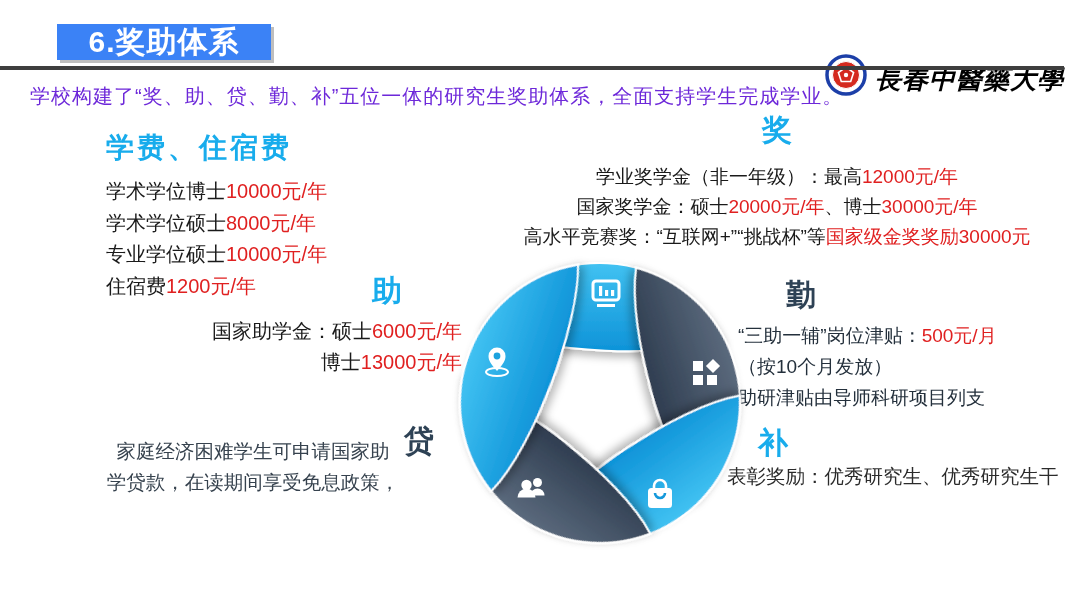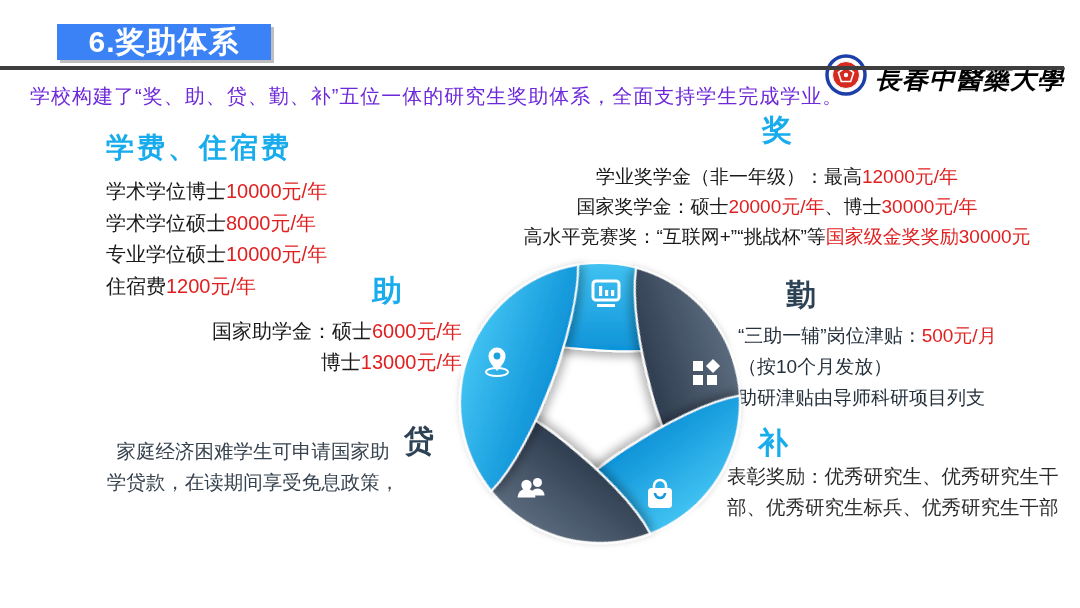--- a/index.html
+++ b/index.html
@@ -109,21 +109,20 @@
 
   <div class="abs loan-title navy-title">贷</div>
   <div class="abs loan-lines">
     <div>家庭经济困难学生可申请国家助</div>
     <div>学贷款，在读期间享受免息政策，</div>
   </div>
 
   <div class="abs bonus-title cyan-title">补</div>
   <div class="abs bonus-lines">
     <div>表彰奖励：优秀研究生、优秀研究生干</div>
-    <div>部、优秀研究生标兵、优秀研究生干部</div>
   </div>
 
   <svg class="abs pinwheel" width="296" height="300" viewBox="-148 -148 296 300">
     <defs>
       <linearGradient id="gBlue" x1="0" y1="0" x2="0" y2="1">
         <stop offset="0" stop-color="#41C2F2"></stop>
         <stop offset="1" stop-color="#0E93D8"></stop>
       </linearGradient>
       <linearGradient id="gNavy" x1="0" y1="0" x2="0" y2="1">
         <stop offset="0" stop-color="#5B6A7D"></stop>

